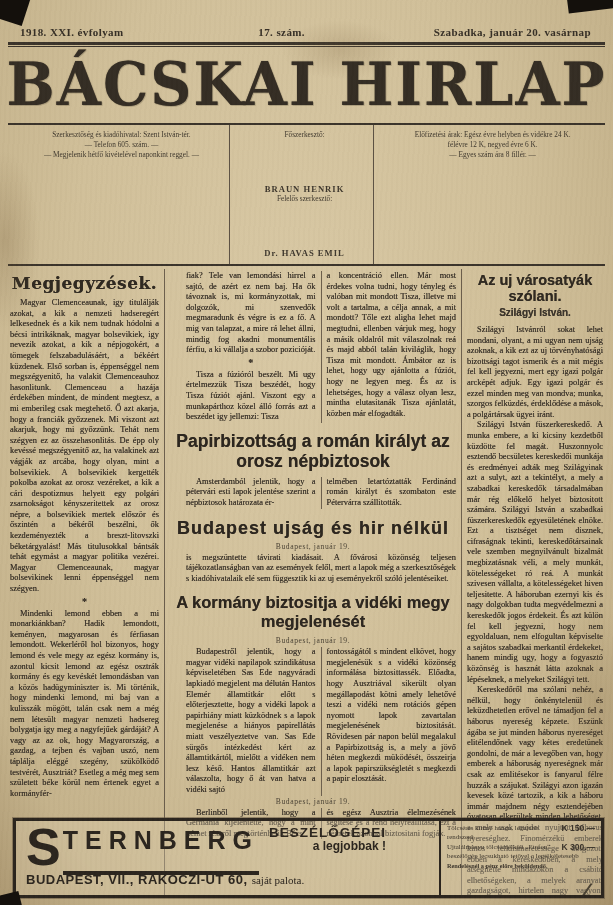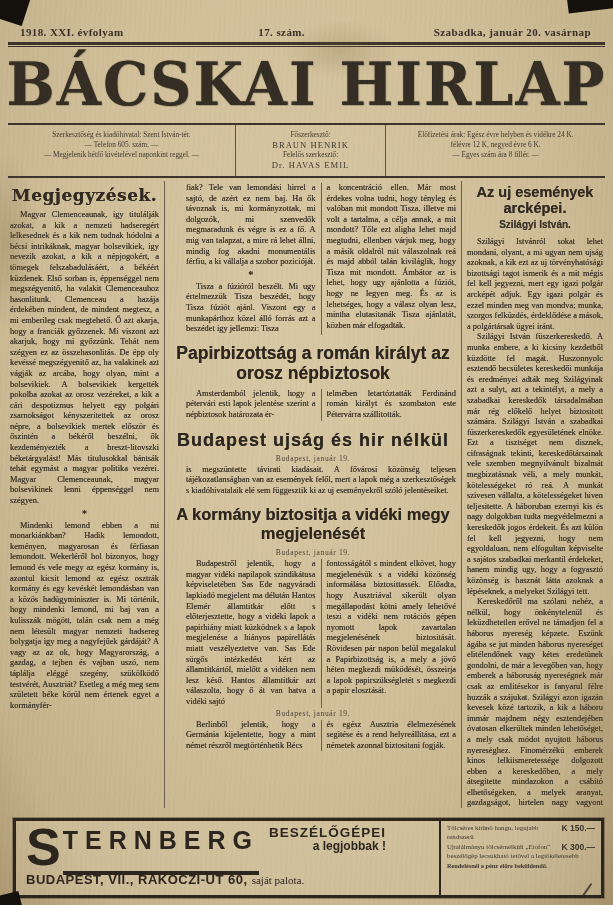--- a/index.html
+++ b/index.html
@@ -29,25 +29,25 @@
   .rule-heavy{border-top:3px solid #3a332a;border-bottom:1px solid #3a332a;height:1px;margin:0 8px;}
   .rule-mid{border-top:2px solid #3a332a;height:0;margin:0 8px;}
   .masthead{
     text-align:center;font-family:"DejaVu Serif", serif;font-weight:bold;
     font-size:57px;line-height:70px;letter-spacing:2px;color:#332c23;
     transform:scaleY(1.05);text-shadow:0 0 1px rgba(40,32,22,.65), 1px 1px 0 rgba(40,32,22,.15);
     padding:2px 0 4px 0;white-space:nowrap;
   }
   .imprint{display:flex;align-items:stretch;margin:0 8px;border-bottom:2px solid #3a332a;
     font-size:7.3px;line-height:10px;text-align:center;color:#3d362c;}
-  .imprint .cell{padding:5px 6px 6px 6px;}
+  .imprint .cell{padding:5px 0 6px 6px;}
   .imprint .cell.l{flex:0 0 36%;border-right:1px solid #5c5143;}
   .imprint .cell.m{flex:0 0 23%;border-right:1px solid #5c5143;}
   .imprint .cell.r{flex:1;}
-  .imprint .name{font-weight:normal;font-size:8.6px;letter-spacing:1px;}
+  .imprint .name{font-weight:bold;font-size:8.6px;letter-spacing:1px;margin-top:44px;}
 
   
   .body-cols{display:flex;margin:3px 8px 0 8px;height:627px;overflow:hidden;}
   .col{overflow:hidden;}
   .col.left{flex:0 0 149px;padding:2px 5px 0 2px;}
   .col.mid{flex:0 0 296px;border-left:1px solid #6b5e4c;border-right:1px solid #6b5e4c;padding:2px 0 0 0;}
   .col.right{flex:1;padding:2px 2px 0 5px;}
 
   .bodytext{font-size:8.4px;line-height:10.6px;text-align:justify;color:#3a332a;
     text-shadow:0 0 .5px rgba(52,44,34,.8);}
@@ -199,21 +199,21 @@
               <p class="par">Berlinből jelentik, hogy a Germánia kijelentette, hogy a mint német részről megtörténhetik Bécs</p>
             </div>
           <div class="acol">
               <p class="noind">és egész Ausztria élelmezésének segitése és a rend helyreállitása, ezt a németek azonnal biztositani fogják.</p>
             </div>
         </div>
       </div>
     </div>
 
     <div class="col right bodytext">
-      <div class="rc-title">Az uj események arcképei.</div>
+      <div class="rc-title">Az uj városatyák szólani.</div>
       <div class="rc-sub">Szilágyi István.</div>
       <p class="par">Szilágyi Istvánról sokat lehet mondani, olyant, a mi ugyan nem ujság azoknak, a kik ezt az uj törvényhatósági bizottsági tagot ismerik és a mit mégis fel kell jegyezni, mert egy igazi polgár arcképét adjuk. Egy igazi polgár és ezzel minden meg van mondva; munka, szorgos felküzdés, érdeklődése a mások, a polgártársak ügyei iránt.</p>
       <p class="par">Szilágyi István füszerkereskedő. A munka embere, a ki kicsiny kezdetből küzdötte fel magát. Huszonnyolc esztendő becsületes kereskedői munkája és eredményei adták meg Szilágyinak azt a sulyt, azt a tekintélyt, a mely a szabadkai kereskedők társadalmában már rég előkelő helyet biztositott számára. Szilágyi István a szabadkai füszerkereskedők egyesületének elnöke. Ezt a tisztséget nem disznek, cifraságnak tekinti, kereskedőtársainak vele szemben megnyilvánult bizalmát megbizatásnak véli, a mely munkát, kötelességeket ró reá. A munkát szivesen vállalta, a kötelességeket hiven teljesitette. A háboruban ezernyi kis és nagy dolgokban tudta megvédelmezni a kereskedők jogos érdekeit. És azt külön fel kell jegyezni, hogy nem egyoldaluan, nem elfogultan képviselte a sajátos szabadkai merkantil érdekeket, hanem mindig ugy, hogy a fogyasztó közönség is hasznát látta azoknak a lépéseknek, a melyeket Szilágyi tett.</p>
       <p class="par">Kereskedőről ma szólani nehéz, a nélkül, hogy önkénytelenül és leküzdhetetlen erővel ne támadjon fel a háborus nyereség képzete. Eszünk ágába se jut minden háborus nyereséget elitélendőnek vagy kétes eredetünek gondolni, de már a levegőben van, hogy emberek a háboruság nyereségnek már csak az emlitésekor is fanyarul félre huzzák a szájukat. Szilágyi azon igazán kevesek közé tartozik, a kik a háboru immár majdnem négy esztendejében óvatosan elkerültek minden lehetőséget, a mely csak módot nyujtott háborus nyereséghez. Finomérzékü emberek kinos lelkiismeretessége dolgozott ebben a kereskedőben, a mely átsegitette mindazokon a csábitó elhetőségeken, a melyek aranyat, gazdagságot, hirtelen nagy vagyont kinál-</p>
     </div>
   </div>
 
   <div class="ad">
     <div class="ad-left">
       <div class="brandline">

